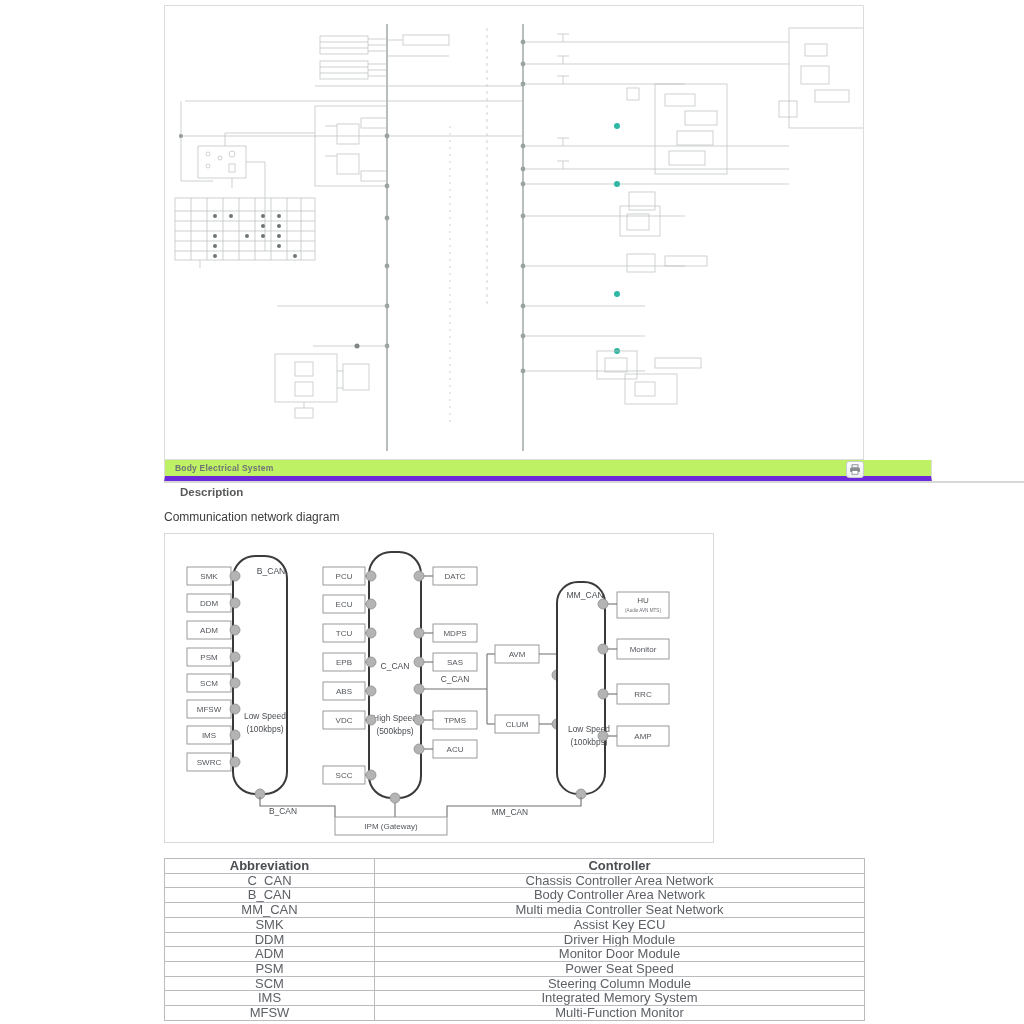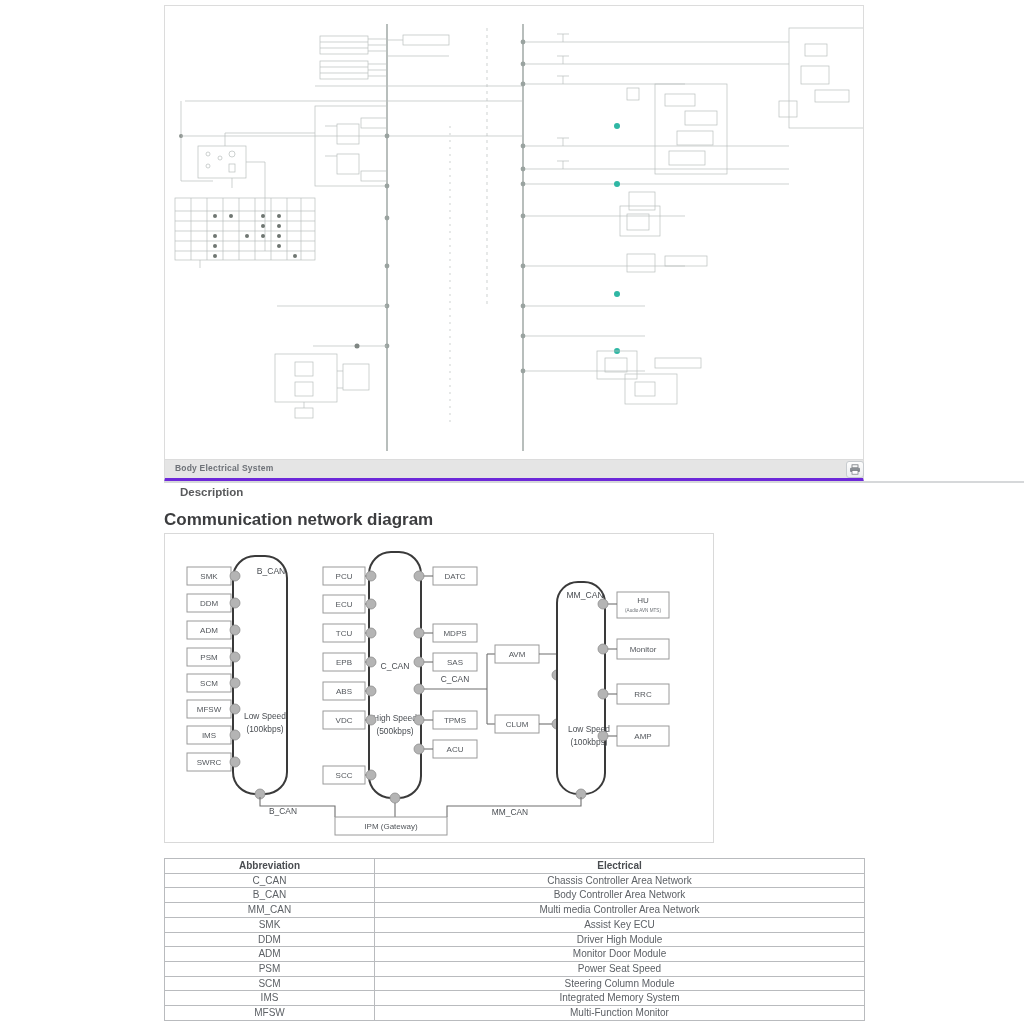--- a/index.html
+++ b/index.html
@@ -14,24 +14,24 @@
 
   
   #schematic-panel{
     position:absolute;left:164px;top:5px;width:700px;height:455px;
     border:1px solid #dcdcdc;background:#fff;box-sizing:border-box;
     overflow:hidden;
   }
   #schematic-svg{position:absolute;left:0;top:0;width:700px;height:455px;}
 
   #caption-bar{
-    position:absolute;left:164px;top:460px;width:700px;height:22px;
+    position:absolute;left:164px;top:460px;width:768px;height:22px;
     border-left:1px solid #dcdcdc;border-right:1px solid #dcdcdc;
-    border-bottom:4px solid #6d28d9;
-    background:#e5e5e5;box-sizing:border-box;
+    border-bottom:6px solid #6d28d9;
+    background:#bef264;box-sizing:border-box;
   }
   #caption-text{
     position:absolute;left:10px;top:3px;
     font-size:8.5px;font-weight:bold;color:#6e7278;letter-spacing:.2px;
   }
   #print-button{
     position:absolute;left:846px;top:461px;width:18px;height:17px;
     border:1px solid #c8ccd0;border-radius:3px;
     background:linear-gradient(#fdfdfd,#eceef0);
     box-sizing:border-box;cursor:pointer;
@@ -43,40 +43,40 @@
     background:#d6d8da;
   }
 
   
   #description-heading{
     position:absolute;left:180px;top:486px;
     font-size:11.5px;font-weight:bold;color:#58595b;
   }
   #section-heading{
     position:absolute;left:164px;top:510px;
-    font-size:17px;font-weight:bold;color:#3c3d3f;
+    font-size:12px;font-weight:normal;color:#3c3d3f;
   }
 
   
   #network-panel{
     position:absolute;left:164px;top:533px;width:550px;height:310px;
     border:1px solid #d9d9d9;background:#fff;box-sizing:border-box;
     overflow:hidden;
   }
   #network-svg{position:absolute;left:0;top:0;}
 
   
   #abbrev-table{
     position:absolute;left:164px;top:858px;width:700px;
     border-collapse:collapse;
     table-layout:fixed;
   }
   #abbrev-table th,#abbrev-table td{
     border:1px solid #b9bbbe;
-    font-size:10px;
+    font-size:13px;
     text-align:center;
     color:#5d6166;
     height:13.7px;line-height:13.7px;padding:0;
     font-weight:normal;
     white-space:nowrap;overflow:hidden;
   }
   #abbrev-table th{font-weight:bold;color:#4a4d51;}
   .col-abbr{width:210px;}
   .col-expl{width:490px;}
 
@@ -496,35 +496,35 @@
 </div>
 
 <table id="abbrev-table">
   <colgroup>
       <col class="col-abbr">
       <col class="col-expl">
     </colgroup>
   <thead>
     <tr>
       <th>Abbreviation</th>
-      <th>Electrical</th>
+      <th>Controller</th>
     </tr>
   </thead>
   <tbody>
     <tr>
         <td>C_CAN</td>
         <td>Chassis Controller Area Network</td>
       </tr>
     <tr>
         <td>B_CAN</td>
         <td>Body Controller Area Network</td>
       </tr>
     <tr>
         <td>MM_CAN</td>
-        <td>Multi media Controller Area Network</td>
+        <td>Multi media Controller Seat Network</td>
       </tr>
     <tr>
         <td>SMK</td>
         <td>Assist Key ECU</td>
       </tr>
     <tr>
         <td>DDM</td>
         <td>Driver High Module</td>
       </tr>
     <tr>

